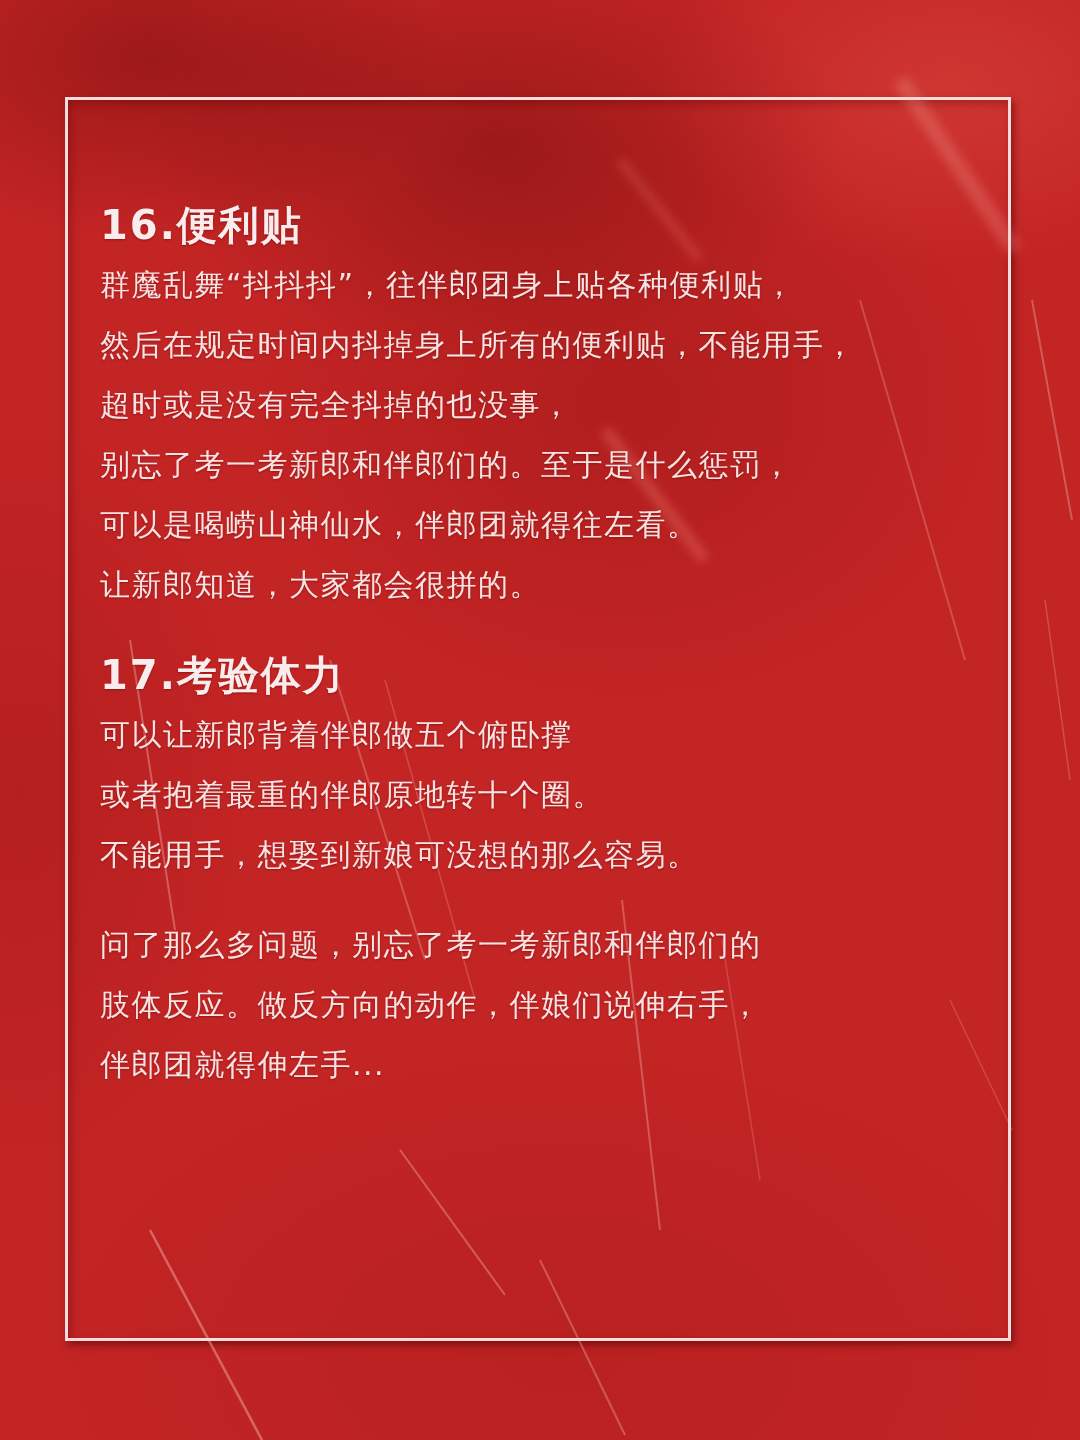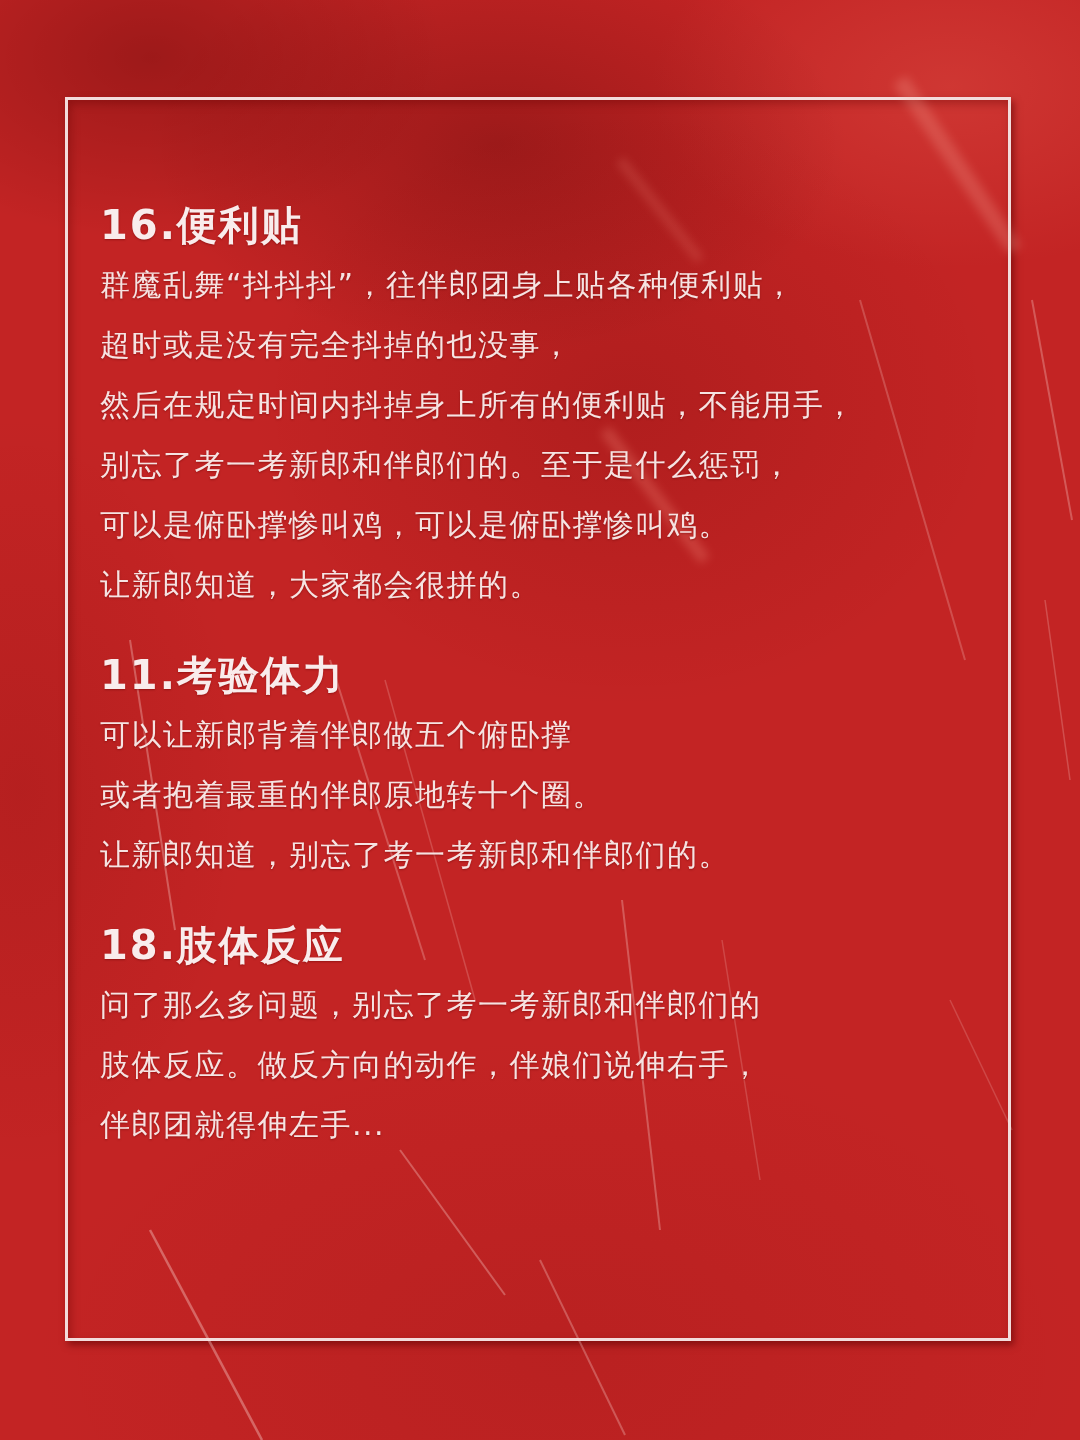--- a/index.html
+++ b/index.html
@@ -72,35 +72,34 @@
     <line x1="400" y1="1150" x2="505" y2="1295" stroke="#ffe3de" stroke-width="2" opacity="0.30"></line>
     <line x1="150" y1="1230" x2="262" y2="1440" stroke="#ffe3de" stroke-width="2.5" opacity="0.35"></line>
     <line x1="540" y1="1260" x2="625" y2="1435" stroke="#ffe3de" stroke-width="2" opacity="0.28"></line>
   </svg>
 
   <div id="content">
 
     <div class="section">
       <div class="section-title">16.便利贴</div>
       <div class="line">群魔乱舞“抖抖抖”，往伴郎团身上贴各种便利贴，</div>
+      <div class="line">然后在规定时间内抖掉身上所有的便利贴，不能用手，</div>
       <div class="line">超时或是没有完全抖掉的也没事，</div>
-      <div class="line">然后在规定时间内抖掉身上所有的便利贴，不能用手，</div>
       <div class="line">别忘了考一考新郎和伴郎们的。至于是什么惩罚，</div>
-      <div class="line">可以是俯卧撑惨叫鸡，可以是俯卧撑惨叫鸡。</div>
+      <div class="line">可以是喝崂山神仙水，伴郎团就得往左看。</div>
       <div class="line">让新郎知道，大家都会很拼的。</div>
     </div>
 
     <div class="section">
-      <div class="section-title">11.考验体力</div>
+      <div class="section-title">17.考验体力</div>
       <div class="line">可以让新郎背着伴郎做五个俯卧撑</div>
       <div class="line">或者抱着最重的伴郎原地转十个圈。</div>
-      <div class="line">让新郎知道，别忘了考一考新郎和伴郎们的。</div>
+      <div class="line">不能用手，想娶到新娘可没想的那么容易。</div>
     </div>
 
     <div class="section">
-      <div class="section-title">18.肢体反应</div>
       <div class="line">问了那么多问题，别忘了考一考新郎和伴郎们的</div>
       <div class="line">肢体反应。做反方向的动作，伴娘们说伸右手，</div>
       <div class="line">伴郎团就得伸左手...</div>
     </div>
 
   </div>
 </div>
 
 </body></html>

